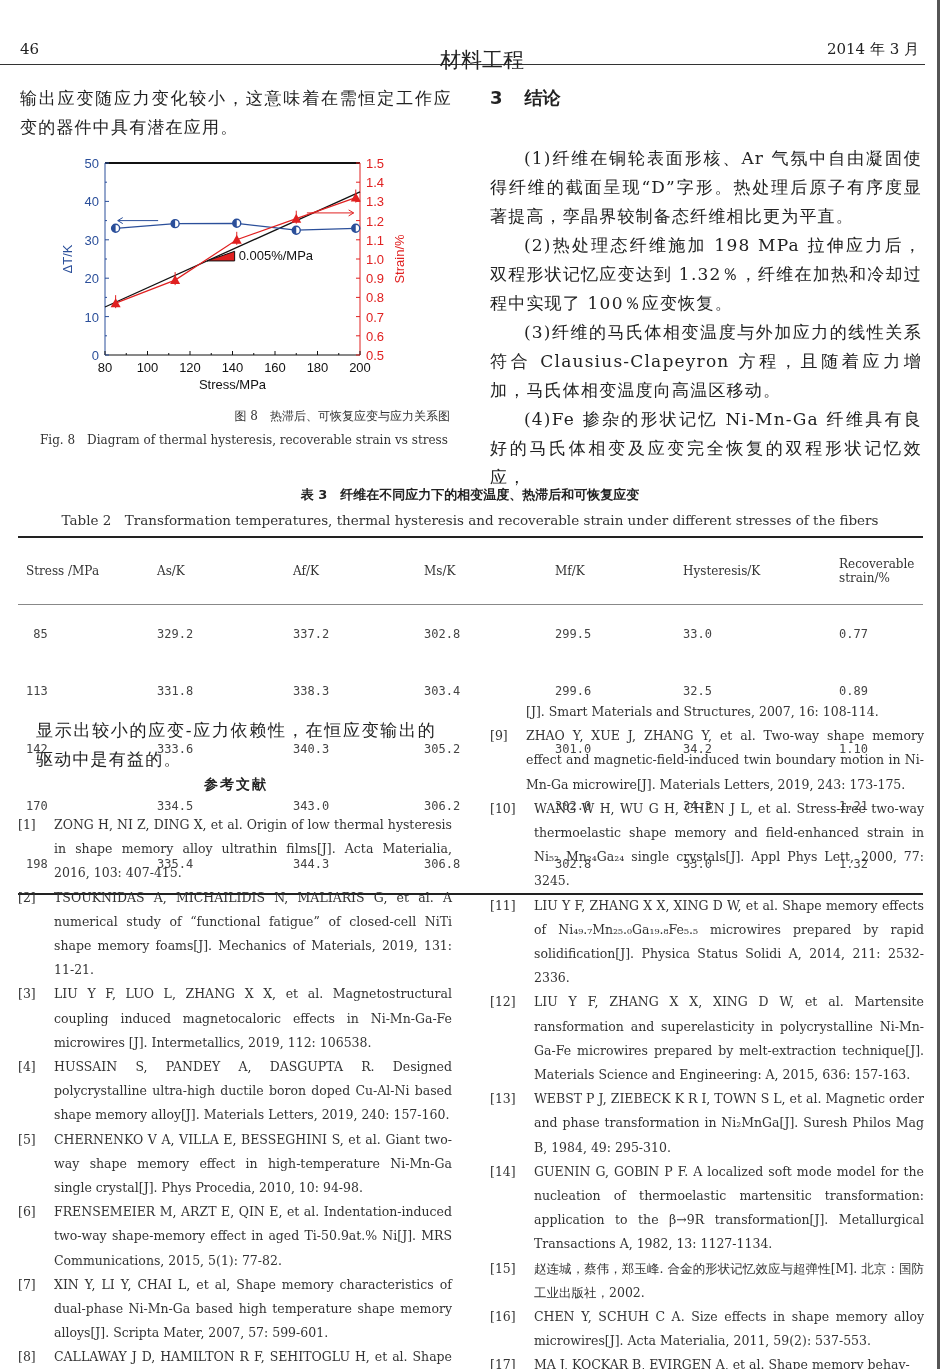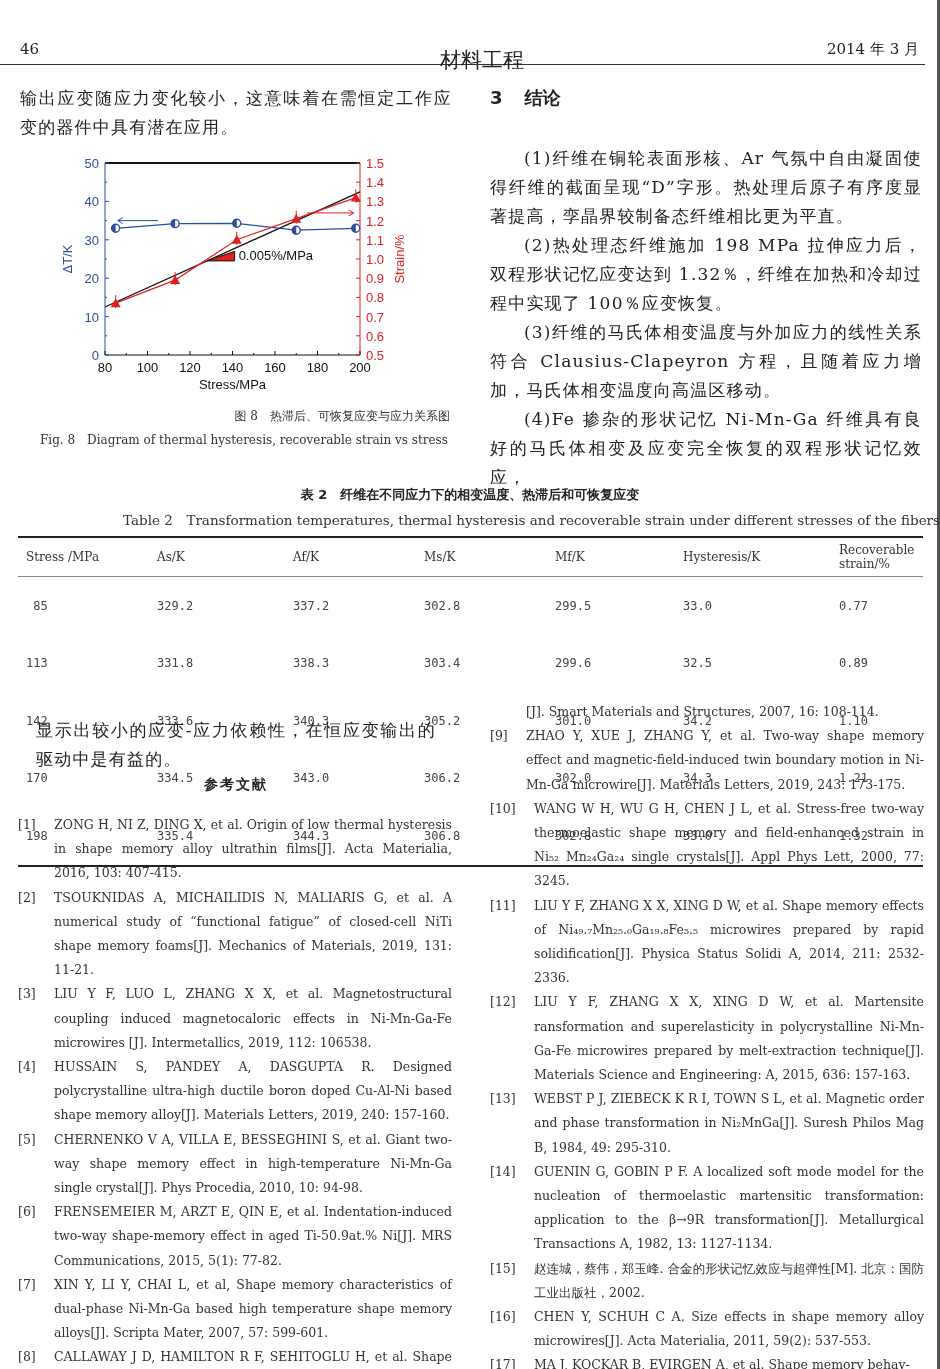--- a/index.html
+++ b/index.html
@@ -8,23 +8,23 @@
   .hdr .pg{position:absolute;left:20px;top:2px;font-size:15px;}
   .hdr .jn{position:absolute;left:440px;top:8px;font-size:21px;}
   .hdr .dt{position:absolute;right:6px;top:2px;font-size:15px;}
   .col{position:absolute;}
   .body-text{font-size:17px;line-height:29px;letter-spacing:1.2px;text-align:justify;}
   .para{text-indent:2em;margin:0;}
   .h3{font-family:"DejaVu Sans","Liberation Sans",sans-serif;font-weight:bold;font-size:18px;}
   .cap-cn{font-size:12px;text-align:right;color:#333;}
   .cap-en{font-size:12px;text-align:left;color:#333;}
   .tbl-title-cn{position:absolute;top:486px;left:0;width:940px;text-align:center;font-family:"DejaVu Sans","Liberation Sans",sans-serif;font-weight:bold;font-size:13px;}
-  .tbl-title-en{position:absolute;top:512px;left:0;width:940px;text-align:right;font-size:13.5px;color:#333;}
+  .tbl-title-en{position:absolute;top:512px;left:0;width:940px;text-align:center;font-size:13.5px;color:#333;}
   table.data{position:absolute;top:536px;left:18px;width:905px;border-collapse:collapse;font-size:12px;font-family:"DejaVu Sans Mono","Liberation Mono",monospace;color:#444;}
-  table.data th{font-family:"DejaVu Serif","Liberation Serif",serif;font-weight:normal;text-align:left;padding:5px 8px;border-top:2px solid #222;border-bottom:1px solid #888;color:#333;}
+  table.data th{font-family:"DejaVu Serif","Liberation Serif",serif;font-weight:normal;text-align:left;padding:19px 8px;border-top:2px solid #222;border-bottom:1px solid #888;color:#333;}
   table.data td{text-align:left;padding:20px 8px;height:17.5px;}
   table.data tr:last-child td{border-bottom:2px solid #222;}
   .refs-title{font-family:"DejaVu Sans","Liberation Sans",sans-serif;font-weight:bold;font-size:14px;text-align:center;letter-spacing:2px;}
   .ref{position:relative;padding-left:36px;font-size:12.5px;line-height:24.2px;text-align:justify;color:#333;}
   .ref .num{position:absolute;left:0;top:0;}
   .ref.w{padding-left:44px;}
   .right-edge{position:absolute;right:0;top:0;width:3px;height:1369px;background:#555;}
 </style>
 </head>
 <body>
@@ -148,21 +148,21 @@
     <span>3</span><span style="display:inline-block;width:22px;"></span><span>结论</span>
   </div>
 </div>
 <div class="col body-text" style="left:490px;top:144px;width:432px;">
   <p class="para">(1)纤维在铜轮表面形核、Ar 气氛中自由凝固使得纤维的截面呈现“D”字形。热处理后原子有序度显著提高，孪晶界较制备态纤维相比更为平直。</p>
   <p class="para">(2)热处理态纤维施加 198 MPa 拉伸应力后，双程形状记忆应变达到 1.32％，纤维在加热和冷却过程中实现了 100％应变恢复。</p>
   <p class="para">(3)纤维的马氏体相变温度与外加应力的线性关系符合 Clausius-Clapeyron 方程，且随着应力增加，马氏体相变温度向高温区移动。</p>
   <p class="para">(4)Fe 掺杂的形状记忆 Ni-Mn-Ga 纤维具有良好的马氏体相变及应变完全恢复的双程形状记忆效应，</p>
 </div>
 
-<div class="tbl-title-cn">表 2　纤维在不同应力下的相变温度、热滞后和可恢复应变</div>
+<div class="tbl-title-cn">表 3　纤维在不同应力下的相变温度、热滞后和可恢复应变</div>
 <div class="tbl-title-en">Table 2　Transformation temperatures, thermal hysteresis and recoverable strain under different stresses of the fibers</div>
 <table class="data">
   <thead>
     <tr>
       <th style="width:115px">Stress /MPa</th>
       <th style="width:120px">As/K</th>
       <th style="width:115px">Af/K</th>
       <th style="width:115px">Ms/K</th>
       <th style="width:112px">Mf/K</th>
       <th style="width:140px">Hysteresis/K</th>

